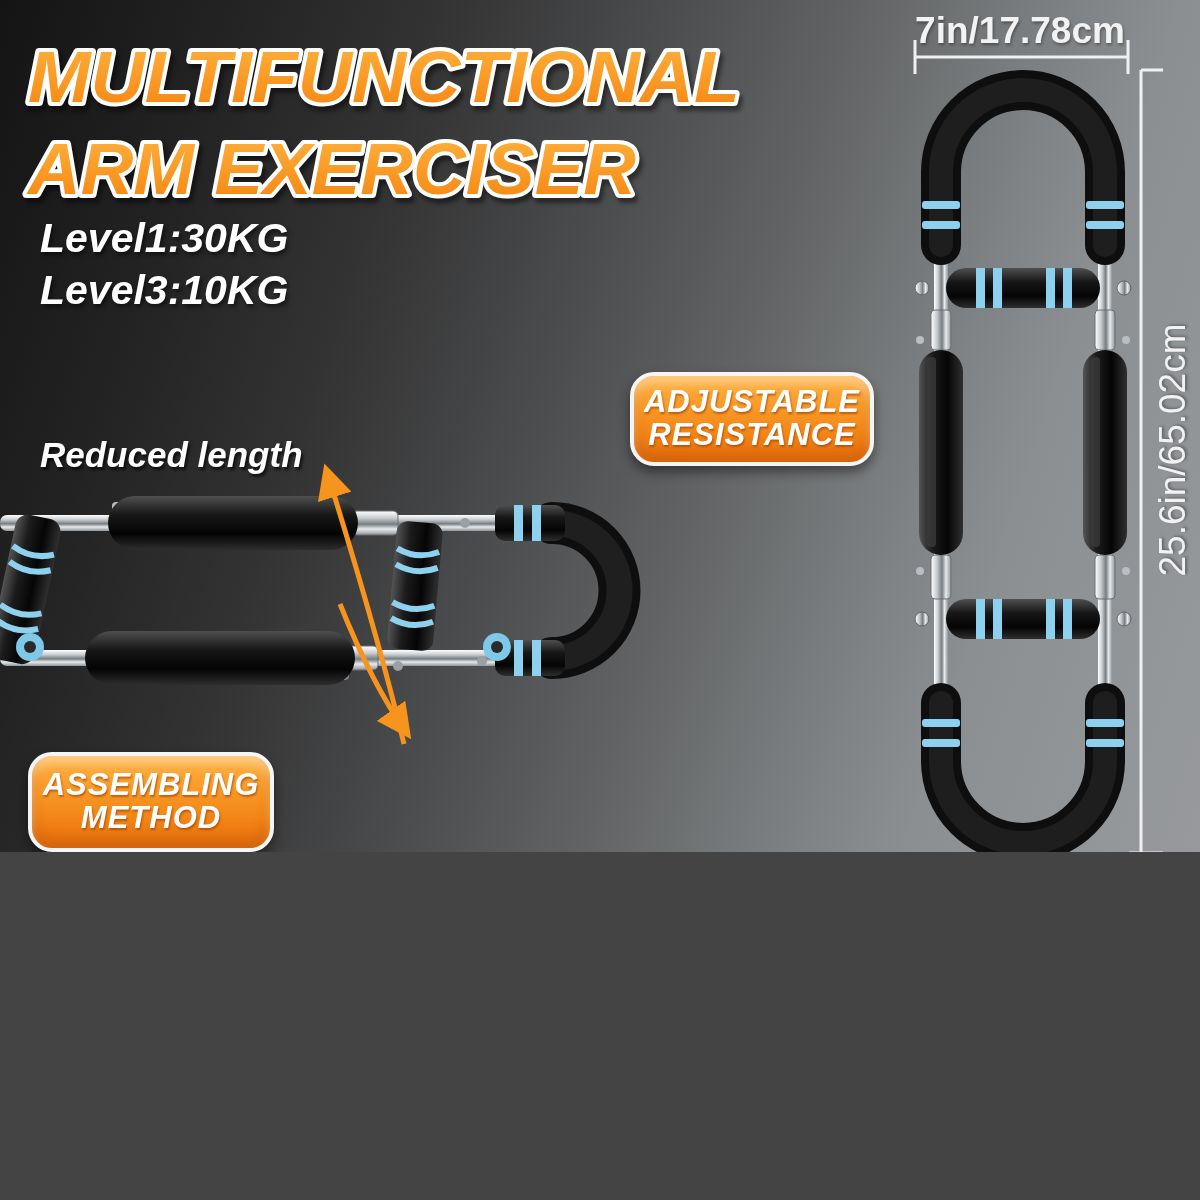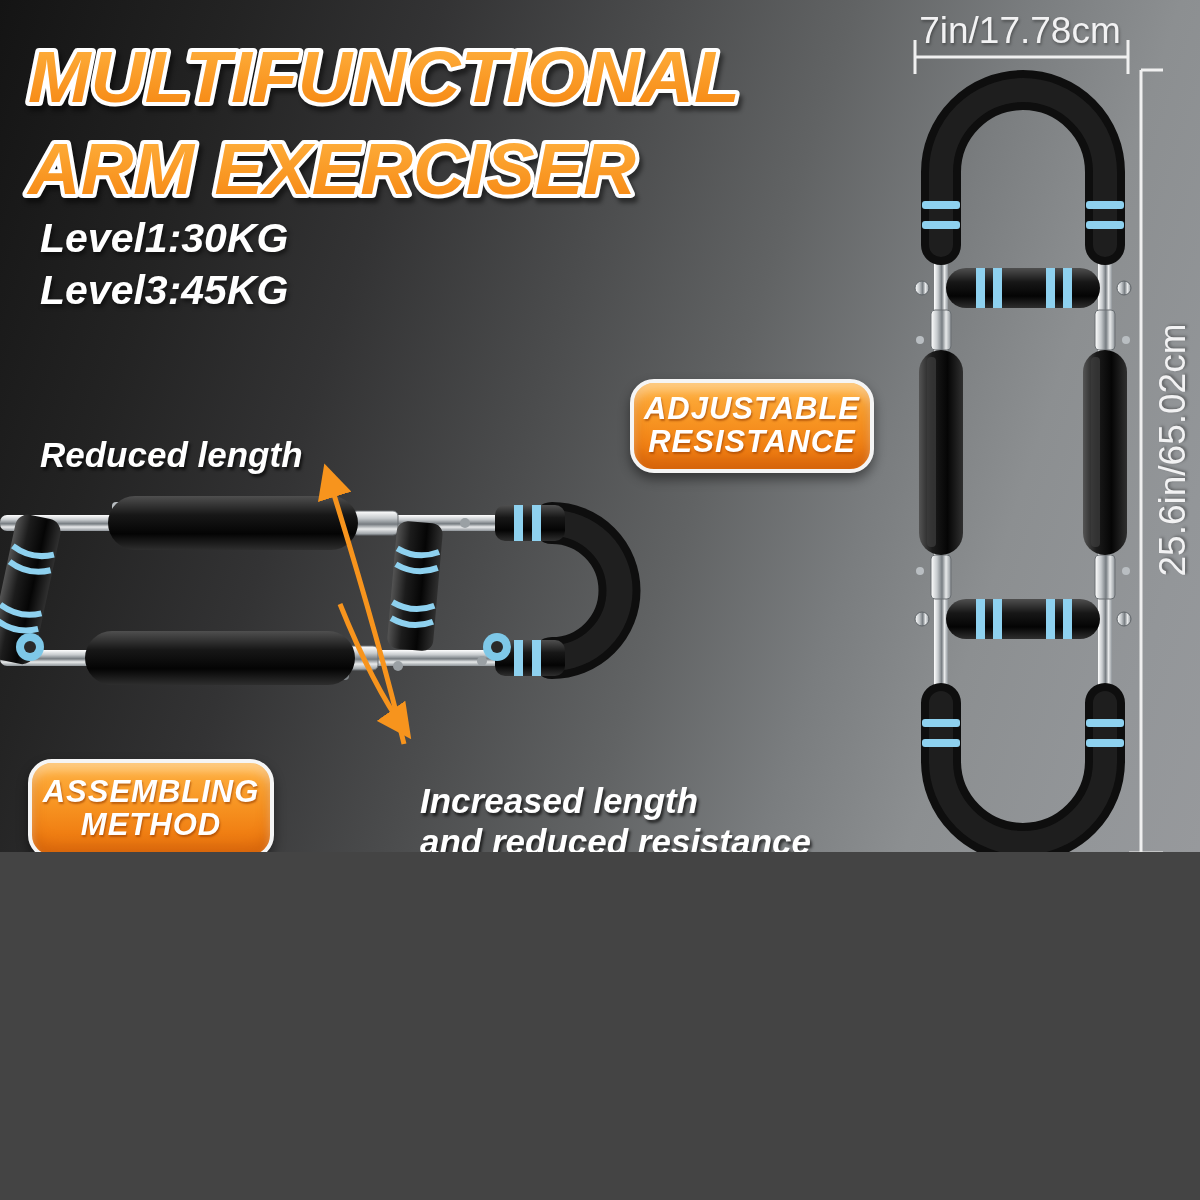--- a/index.html
+++ b/index.html
@@ -14,27 +14,27 @@
   
   .ann{color:#fff;font-style:italic;font-weight:bold;font-size:35px;line-height:41px;
     text-shadow:2px 3px 3px rgba(0,0,0,.65);margin-top:48px;}
   .ann-reduced{left:40px;top:386px;}
   .ann-increased{left:420px;top:732px;}
   
   .badge{display:flex;flex-direction:column;align-items:center;justify-content:center;
     background:linear-gradient(180deg,#ffb343 0%,#f79422 45%,#f07e12 78%,#ec7410 100%);
     border:4px solid #f5f5f5;border-radius:24px;
     box-shadow:0 6px 12px rgba(0,0,0,.45), inset 0 8px 10px rgba(255,255,255,.35), inset 0 -10px 14px rgba(170,70,0,.35);
-    color:#fff;font-style:italic;font-weight:bold;text-align:center;margin-top:7px;}
+    color:#fff;font-style:italic;font-weight:bold;text-align:center;}
   .badge span{display:block;line-height:1.06;text-shadow:1px 2px 2px rgba(150,60,0,.6);}
   .badge-adjustable{left:630px;top:372px;width:236px;height:86px;font-size:31px;letter-spacing:1px;}
   .badge-assembling{left:28px;top:752px;width:238px;height:92px;font-size:31px;letter-spacing:1px;}
   
   .dim{color:#f2f2f3;font-size:37px;text-shadow:1px 2px 3px rgba(0,0,0,.35);}
-  .dim-width{left:902px;top:10px;width:236px;text-align:center;}
+  .dim-width{left:902px;top:10px;width:236px;text-align:center;font-weight:bold;}
   .dim-height{left:1152px;top:700px;width:500px;height:42px;transform:rotate(-90deg);
     transform-origin:0 0;text-align:center;}
   
   .panel{background:#fff;border-radius:28px;box-shadow:0 6px 16px rgba(0,0,0,.35);overflow:hidden;}
   .p1{left:25px;top:883px;width:268px;height:300px;}
   .p2{left:328px;top:882px;width:269px;height:138px;border-radius:24px;}
   .p3{left:558px;top:1040px;width:265px;height:137px;border-radius:24px;}
   .p4{left:777px;top:882px;width:270px;height:138px;border-radius:24px;}
   .p5{left:1083px;top:883px;width:100px;height:294px;border-radius:22px;}
 </style>
@@ -86,29 +86,25 @@
 
   <svg class="abs" style="left:18px;top:14px" width="790" height="202" viewBox="0 0 790 202">
     <g font-family="Liberation Sans, sans-serif" font-weight="bold" font-style="italic" stroke="#ffffff" stroke-width="8" paint-order="stroke" stroke-linejoin="round" fill="url(#titleGrad)" filter="drop-shadow(3px 5px 2px rgba(0,0,0,0.45))">
       <text x="10" y="88" font-size="73" textLength="712" lengthAdjust="spacingAndGlyphs">MULTIFUNCTIONAL</text>
       <text x="10" y="180" font-size="72" textLength="608" lengthAdjust="spacingAndGlyphs">ARM EXERCISER</text>
     </g>
   </svg>
 
   <div class="abs levels">
     <div>Level1:30KG</div>
-    <div>Level3:45KG</div>
+    <div>Level3:10KG</div>
   </div>
 
   <div class="abs ann ann-reduced">
     <div>Reduced length</div>
-  </div>
-  <div class="abs ann ann-increased">
-    <div>Increased length</div>
-    <div>and reduced resistance</div>
   </div>
 
   <div class="abs badge badge-adjustable">
     <span>ADJUSTABLE</span>
     <span>RESISTANCE</span>
   </div>
   <div class="abs badge badge-assembling">
     <span>ASSEMBLING</span>
     <span>METHOD</span>
   </div>

